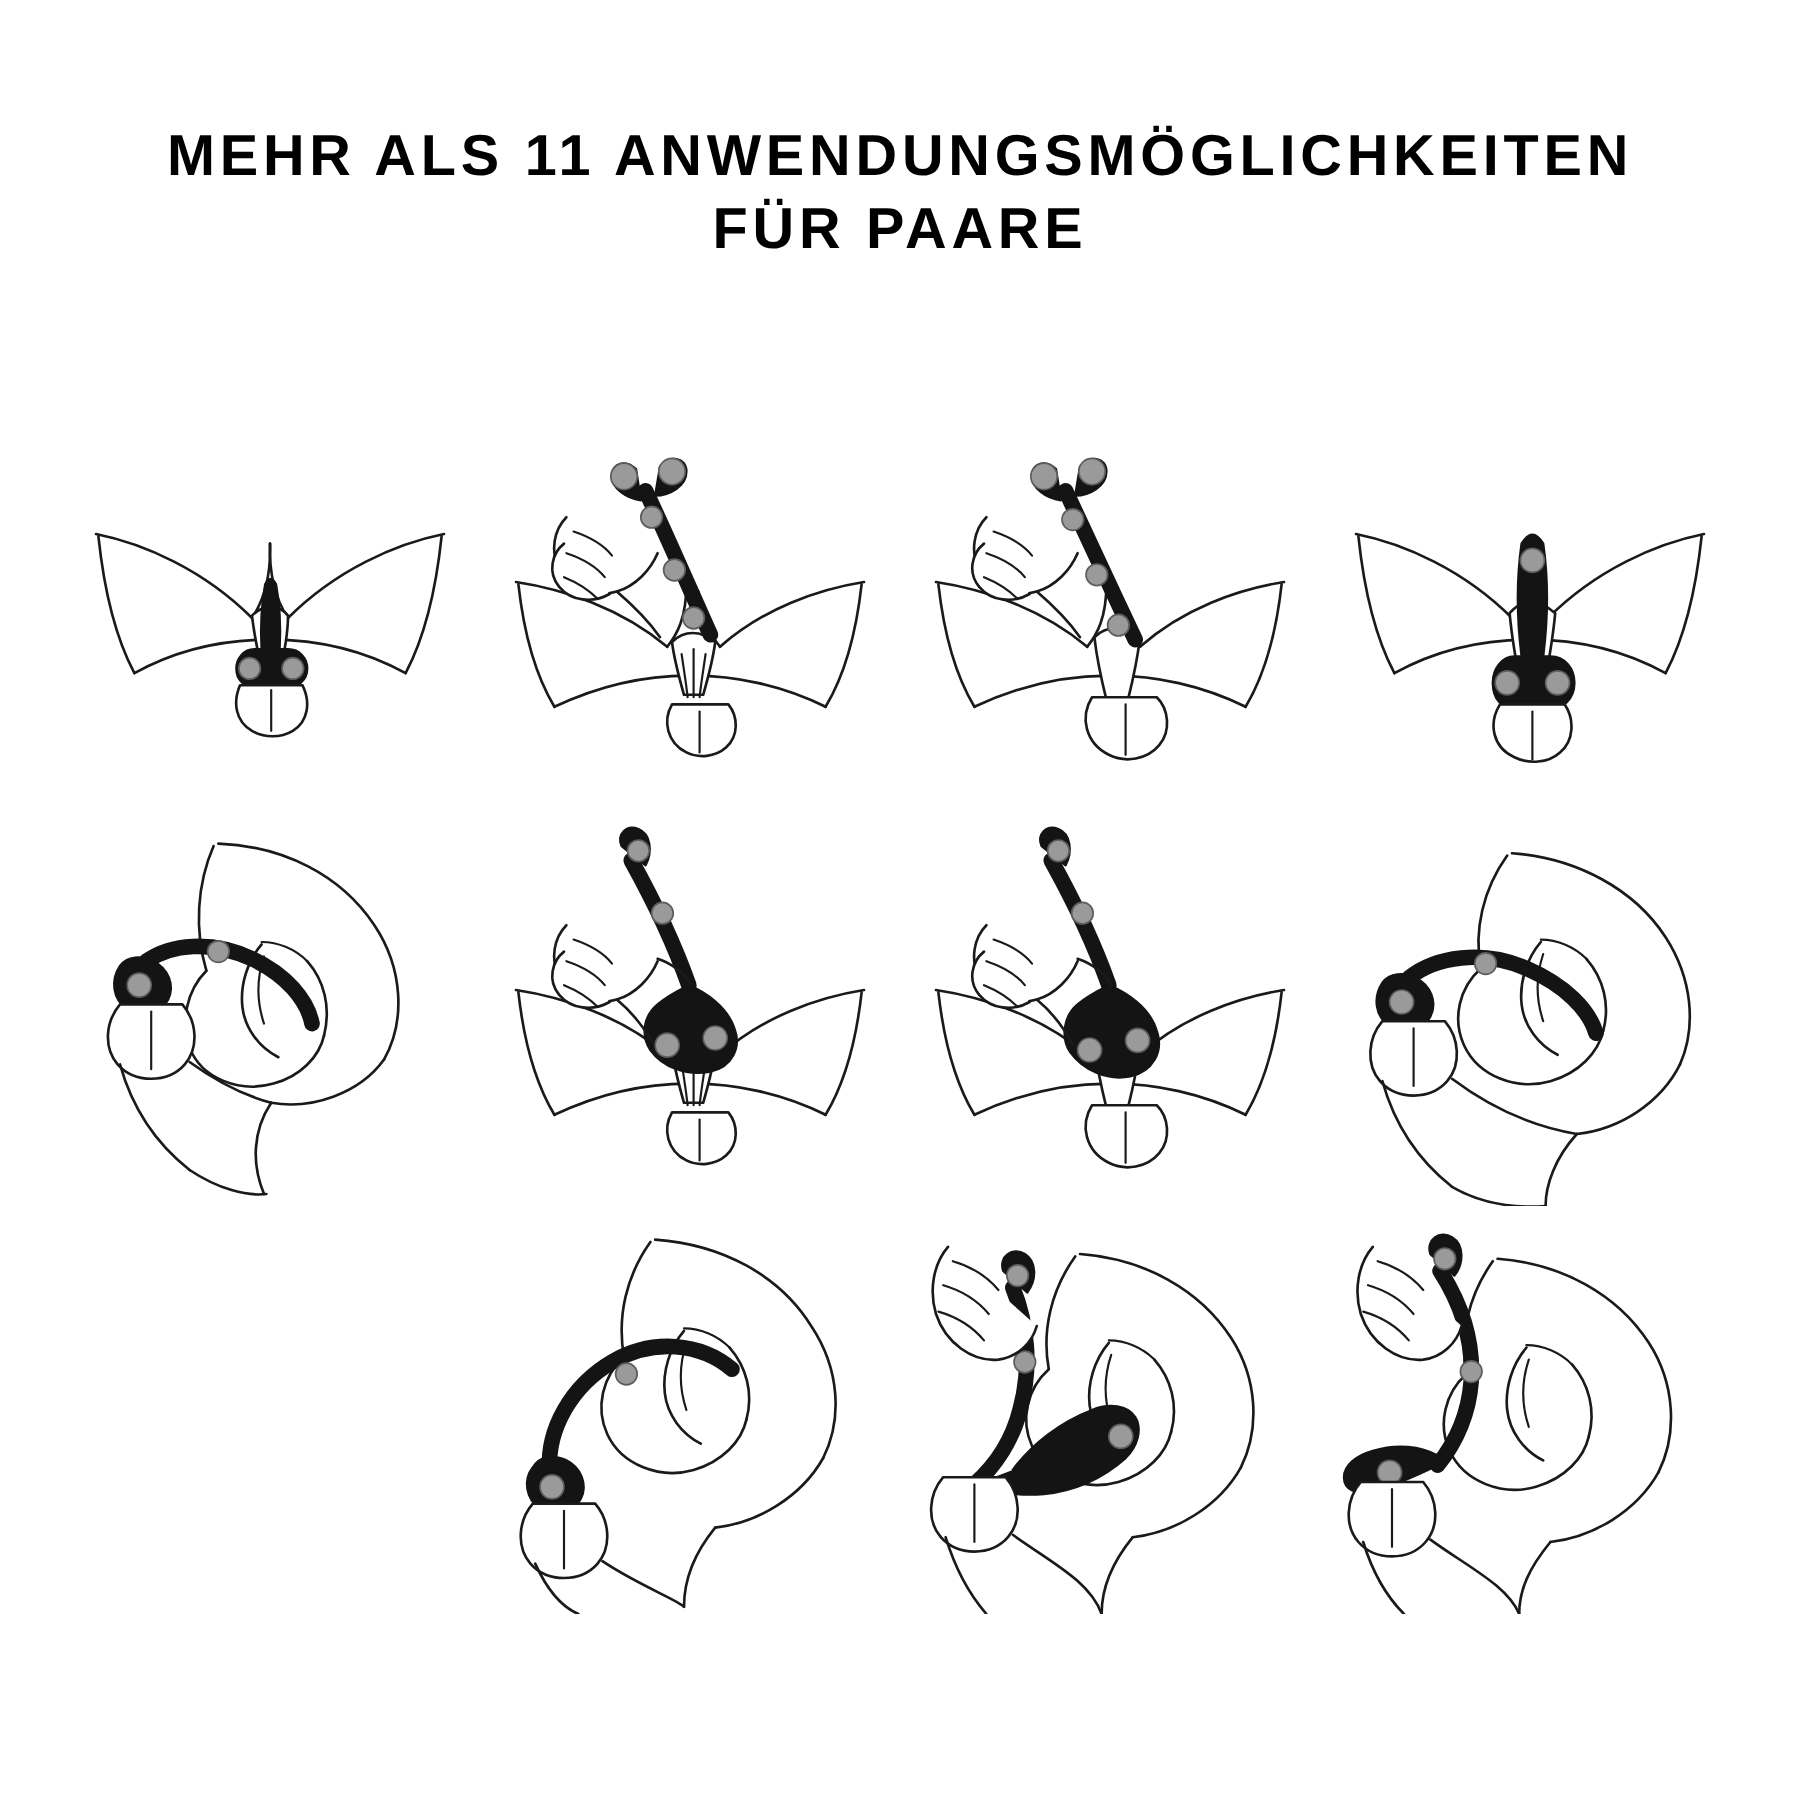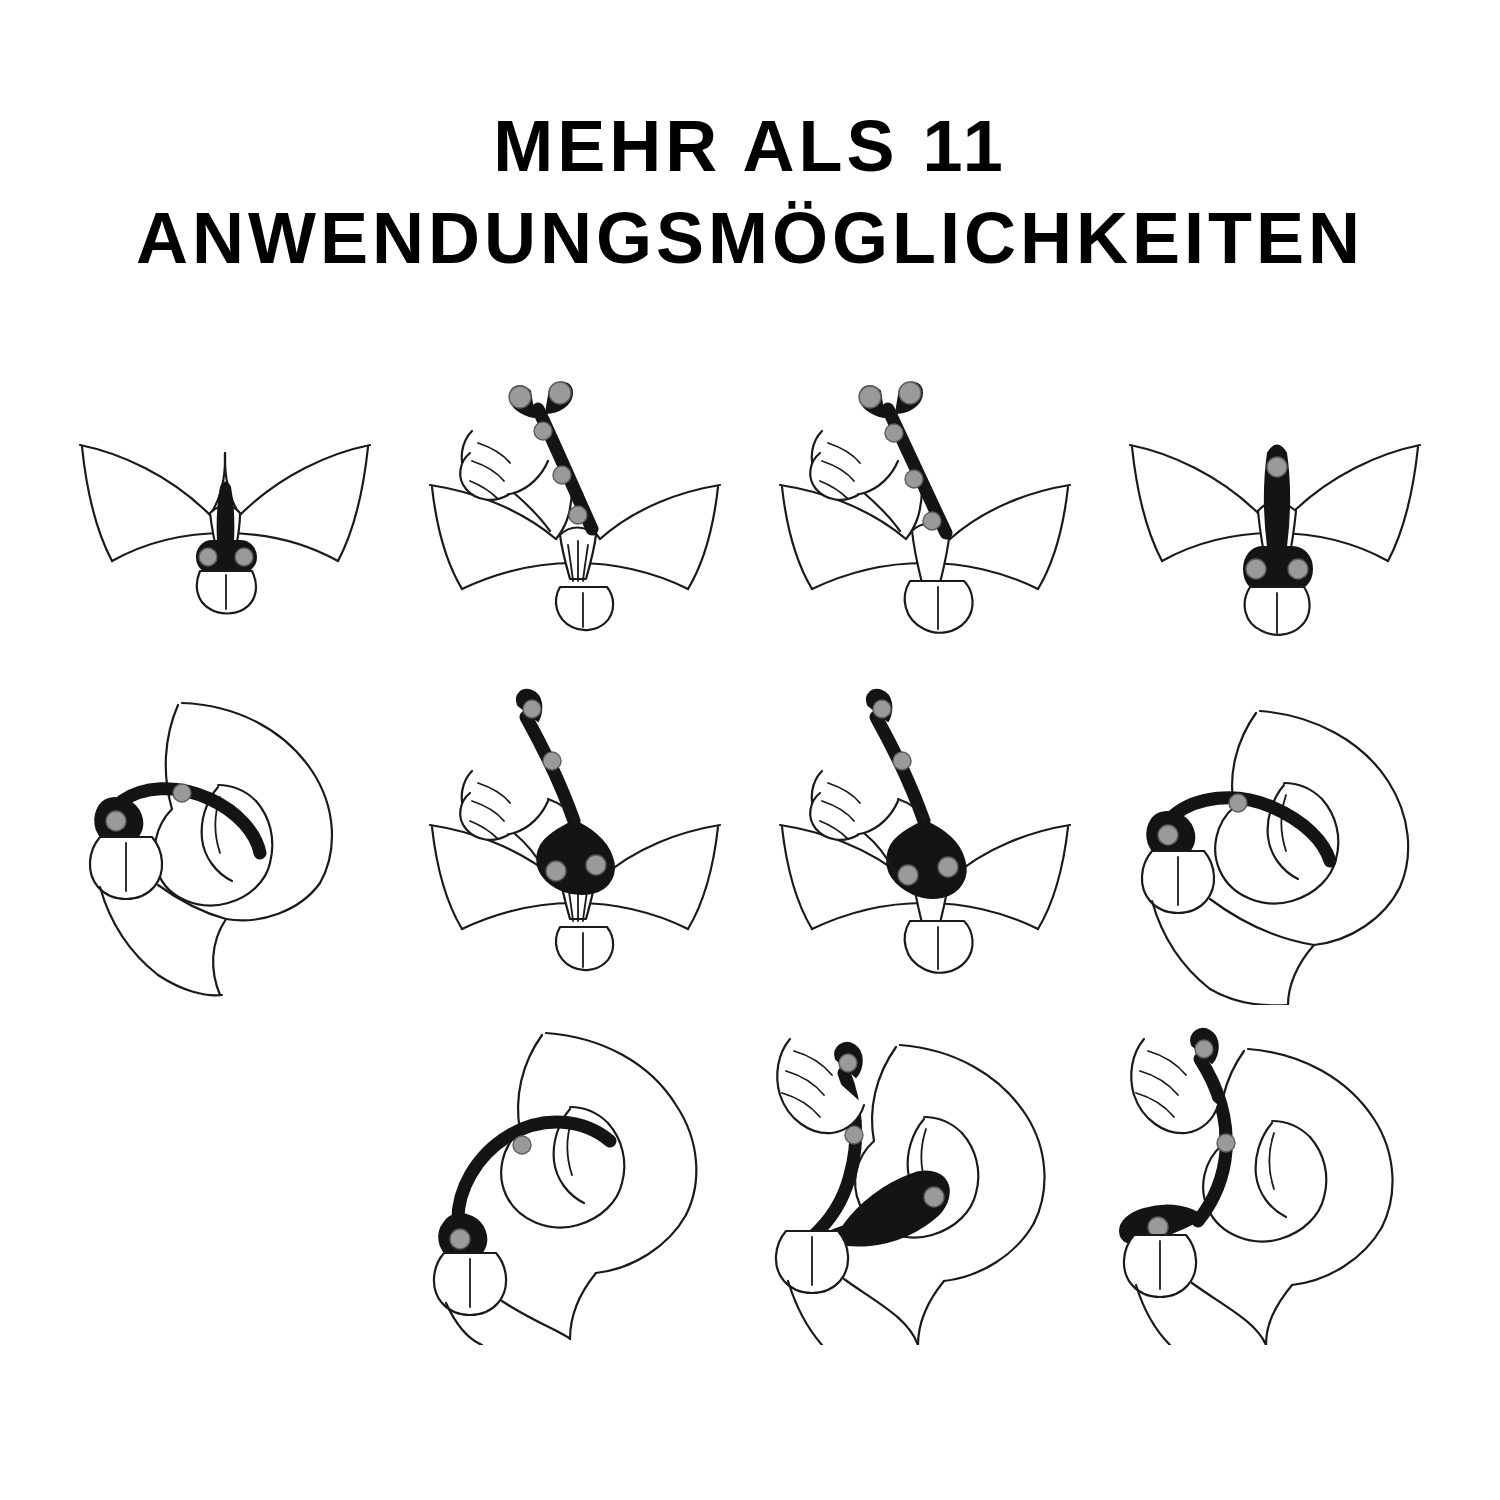--- a/index.html
+++ b/index.html
@@ -20,21 +20,21 @@
     height: 1500px;
     background: #ffffff;
   }
   .headline {
     position: absolute;
     top: 100px;
     left: 0;
     width: 1500px;
     text-align: center;
     font-weight: bold;
-    font-size: 72px;
+    font-size: 48px;
     letter-spacing: 4px;
     line-height: 1.28;
     color: #000000;
     text-transform: uppercase;
   }
   .headline .line {
     display: block;
   }
   .grid {
     position: absolute;
@@ -109,20 +109,21 @@
     stroke-width: 1.4;
   }
 </style>
 </head>
 <body>
 
 <div class="page">
 
   <div class="headline">
     <span class="line">MEHR ALS 11 ANWENDUNGSMÖGLICHKEITEN</span>
+    <span class="line">FÜR PAARE</span>
   </div>
 
   <div class="grid">
 
     <div class="row row-1">
 
       <div class="cell">
         <svg viewBox="0 0 330 330" xmlns="http://www.w3.org/2000/svg">
           <path class="ln" d="M20 110 C60 118 110 140 150 180"></path>
           <path class="ln" d="M310 110 C270 118 220 140 180 180"></path>

